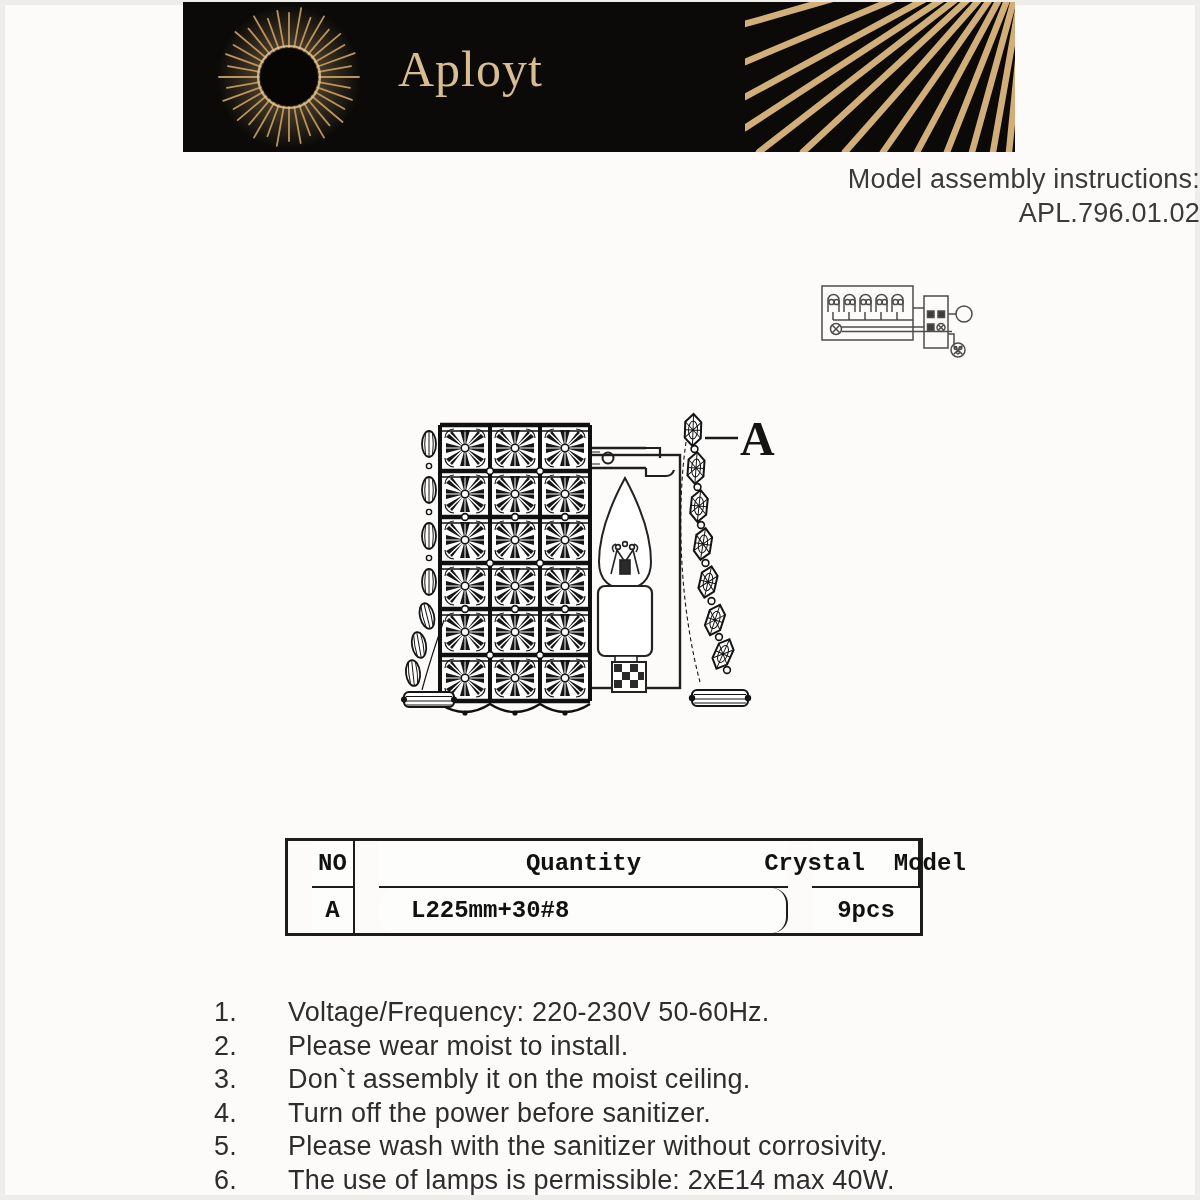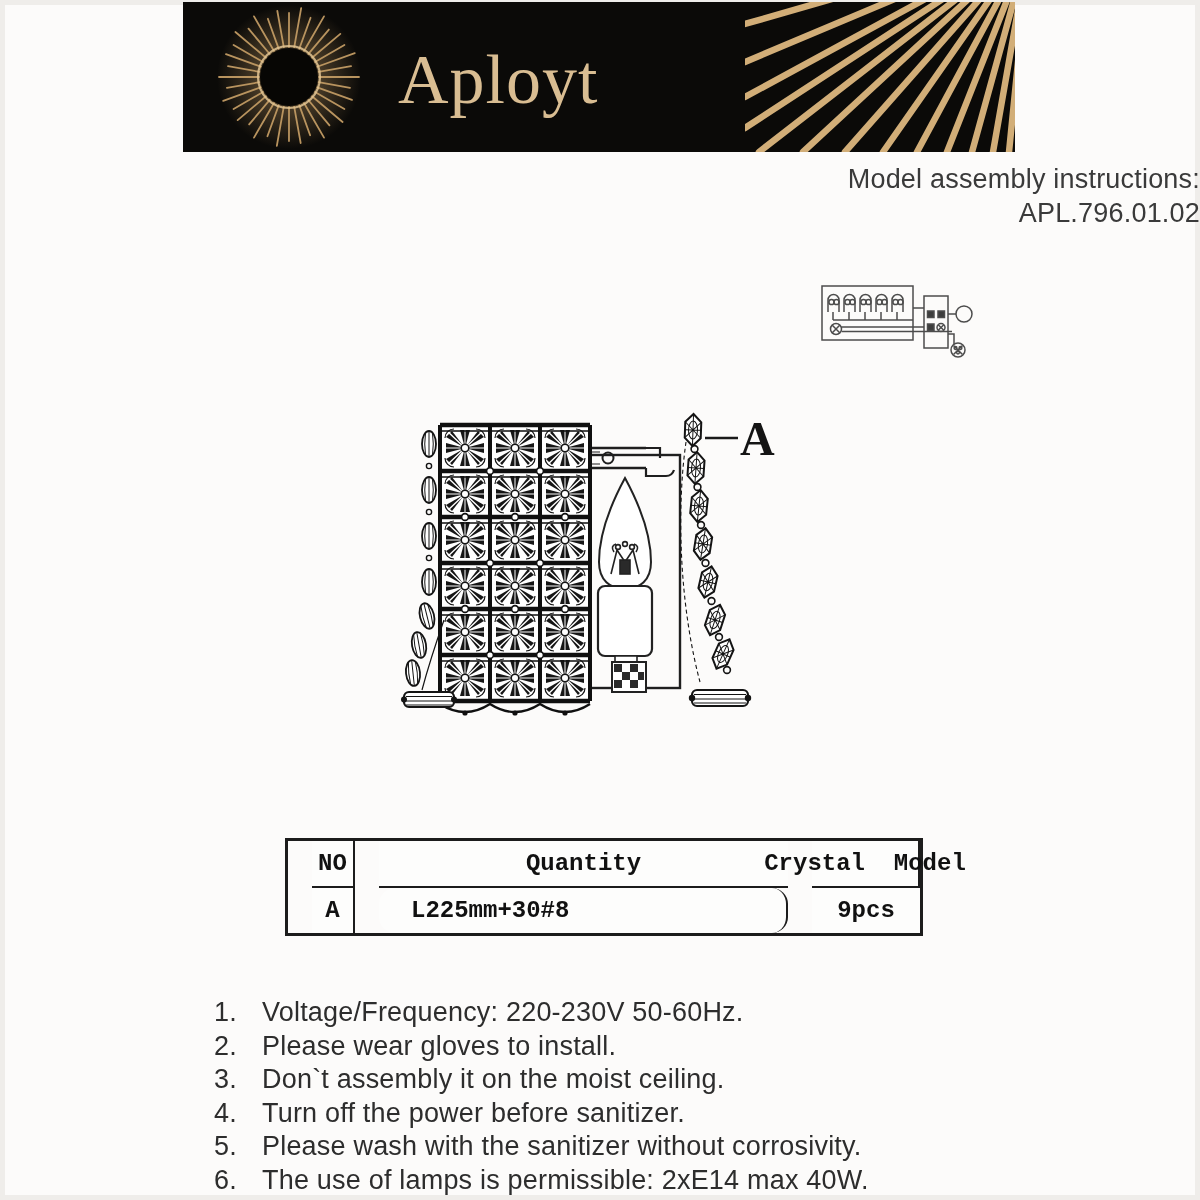--- a/index.html
+++ b/index.html
@@ -11,21 +11,21 @@
   }
   
   .brand-header{
     position:absolute;left:183px;top:2px;width:832px;height:150px;
     background:#0b0a08;display:flex;align-items:center;overflow:hidden;
   }
   .logo-wrap{position:absolute;left:28px;top:0;width:156px;height:150px;}
   .brand-name{
     position:absolute;left:215px;top:38px;
     font-family:"Liberation Serif",serif;
-    font-size:70px;font-weight:400;letter-spacing:1px;color:#d9bd92;
+    font-size:50px;font-weight:400;letter-spacing:1px;color:#d9bd92;
   }
   .header-rays{position:absolute;right:0;top:0;width:270px;height:150px;}
   
   .doc-title{
     position:absolute;left:0;top:162px;width:1200px;text-align:right;
     font-size:27px;line-height:34px;font-weight:500;color:#3a3a3a;
     letter-spacing:.2px;
   }
   
   .wiring{position:absolute;left:812px;top:268px;width:165px;height:94px;}
@@ -46,21 +46,21 @@
   .tcell.lastcol{border-right:none;}
   .tcell.lastrow{border-bottom:none;}
   .tcell.leftalign{justify-content:flex-start;padding-left:32px;border-radius:16px;}
   
   .instructions{
     position:absolute;left:214px;top:996px;width:860px;
     font-size:27px;color:#2d2d2d;font-weight:500;letter-spacing:.2px;
   }
   .instr-row{display:flex;height:33.5px;line-height:33.5px;}
   .instr-num{width:48px;flex:none;}
-  .instr-text{flex:1;white-space:nowrap;}
+  .instr-text{flex:1;white-space:nowrap;margin-left:26px;}
 </style>
 </head>
 <body>
 
 <div class="page">
 
   <div class="brand-header">
     <svg class="logo-wrap" viewBox="-78 -75 156 150" aria-hidden="true">
       <defs>
         <radialGradient id="glow" cx="50%" cy="50%" r="50%">
@@ -320,21 +320,21 @@
     <div class="tcell lastrow lastcol">9pcs</div>
   </div>
 
   <div class="instructions">
     <div class="instr-row">
       <span class="instr-num">1.</span>
       <span class="instr-text">Voltage/Frequency: 220-230V 50-60Hz.</span>
     </div>
     <div class="instr-row">
       <span class="instr-num">2.</span>
-      <span class="instr-text">Please wear gloves to install.</span>
+      <span class="instr-text">Please wear moist to install.</span>
     </div>
     <div class="instr-row">
       <span class="instr-num">3.</span>
       <span class="instr-text">Don`t assembly it on the moist ceiling.</span>
     </div>
     <div class="instr-row">
       <span class="instr-num">4.</span>
       <span class="instr-text">Turn off the power before sanitizer.</span>
     </div>
     <div class="instr-row">

